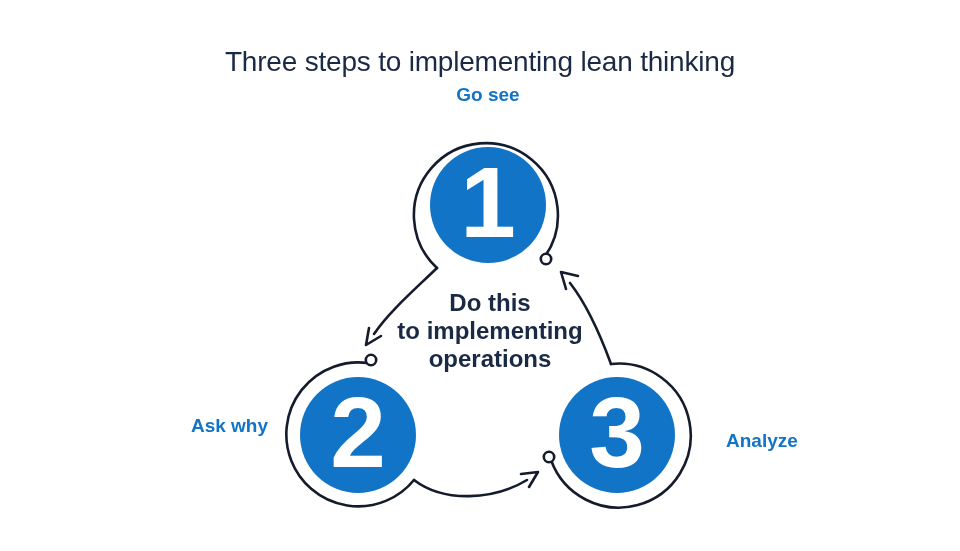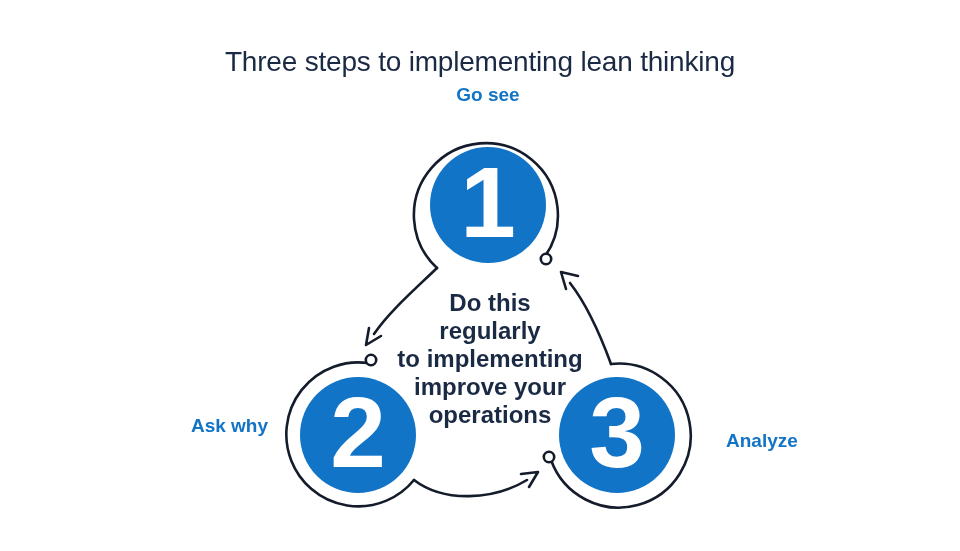--- a/index.html
+++ b/index.html
@@ -136,17 +136,15 @@
 <div class="step-number num-1">1</div>
 <div class="step-number num-2">2</div>
 <div class="step-number num-3">3</div>
 
 <div class="step-label label-go-see">Go see</div>
 <div class="step-label label-ask-why">Ask why</div>
 <div class="step-label label-analyze">Analyze</div>
 
 <div class="center-note">
   <div>Do this</div>
-  <div>regularly</div>
   <div>to implementing</div>
-  <div>improve your</div>
   <div>operations</div>
 </div>
 
 </body></html>

